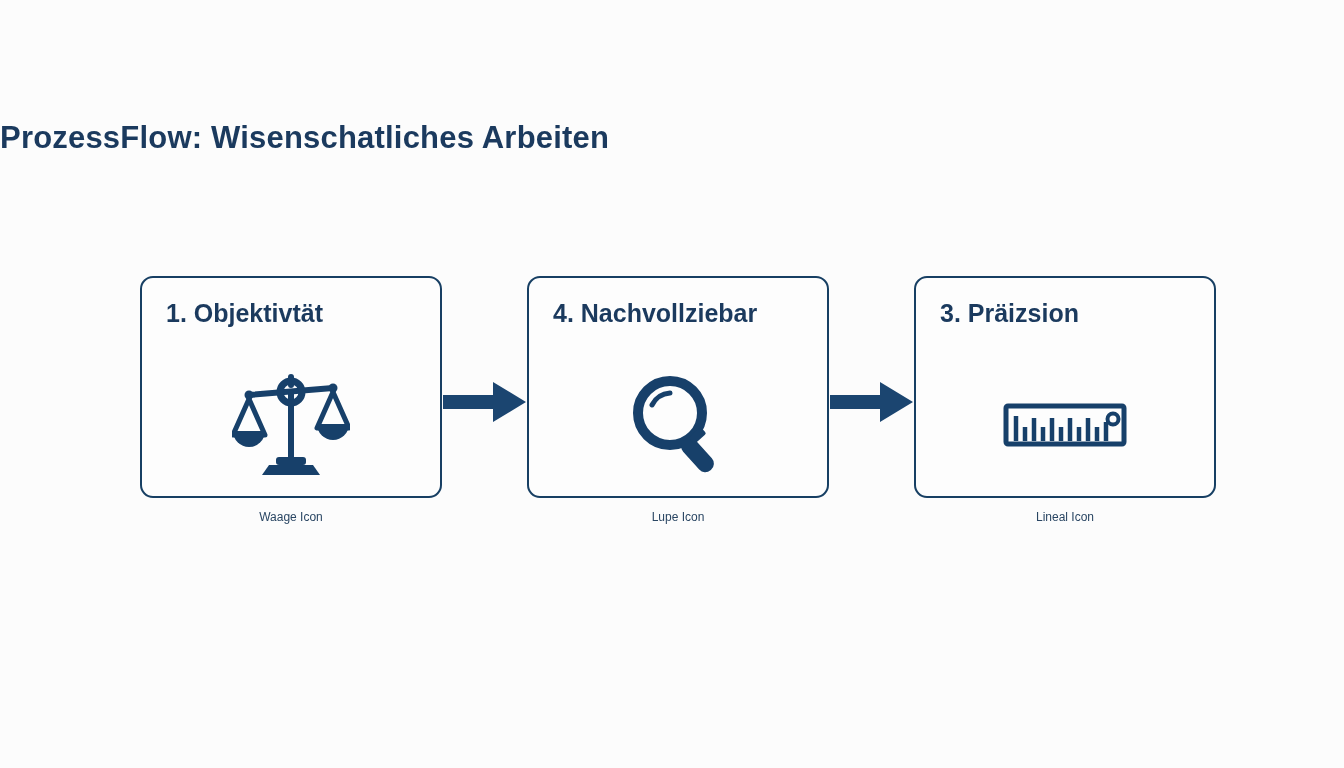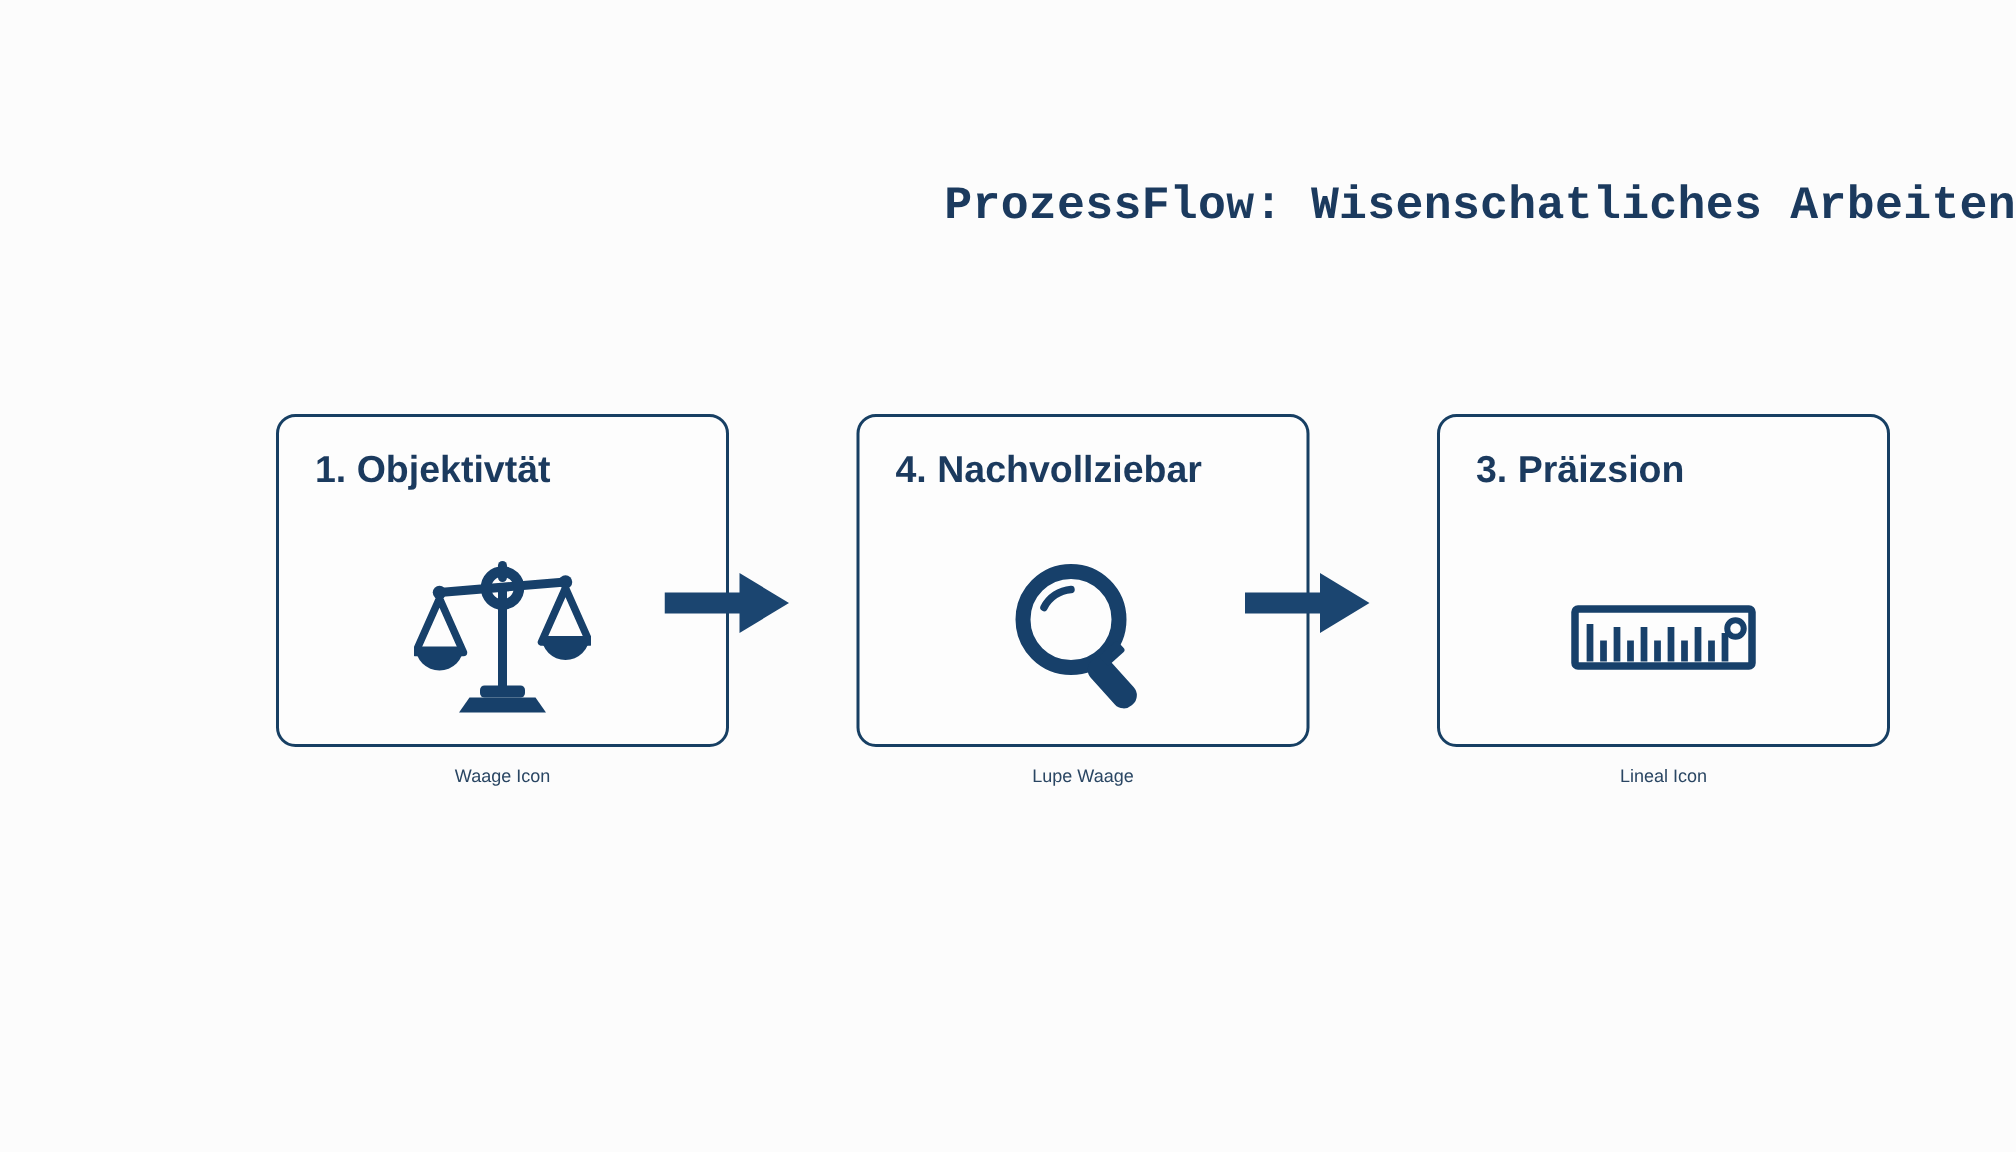--- a/index.html
+++ b/index.html
@@ -19,44 +19,42 @@
     inset: 0;
     background: #fcfcfc;
   }
 
   
   .page-title {
     position: absolute;
     left: 0;
     right: 0;
     top: 120px;
-    text-align: right;
+    text-align: left;
     font-size: 31px;
     font-weight: bold;
     color: #1b3a5e;
     letter-spacing: 0.2px;
     white-space: nowrap;
-    font-family: Liberation Mono, monospace;
   }
 
   
   .flow {
     position: absolute;
     left: 140px;
     top: 276px;
     width: 1076px;
     height: 270px;
   }
 
   .step {
     position: absolute;
     top: 0;
     width: 302px;
     height: 166px;
-    margin-left: 44px;
   }
   .step-1 { left: 0px; }
   .step-2 { left: 387px; }
   .step-3 { left: 774px; }
 
   .card {
     position: absolute;
     left: 0;
     top: 0;
     width: 100%;
@@ -169,21 +167,21 @@
             <circle cx="44" cy="40" r="32" fill="none" stroke="#17406a" stroke-width="10"></circle>
 
             <path d="M26 32 A22 22 0 0 1 44 20" fill="none" stroke="#17406a" stroke-width="5" stroke-linecap="round"></path>
 
             <rect x="63" y="62" width="17" height="40" rx="8" transform="rotate(-42 71.5 82)" fill="#17406a"></rect>
 
             <rect x="63.5" y="58" width="16" height="9" rx="2" transform="rotate(-42 71.5 62.5)" fill="#17406a"></rect>
           </svg>
         </div>
       </div>
-      <div class="caption">Lupe Waage</div>
+      <div class="caption">Lupe Icon</div>
     </div>
 
     <div class="arrow arrow-2">
       <svg width="84" height="44" viewBox="0 0 84 44" aria-hidden="true">
         <path d="M0 15 L50 15 L50 2 L83 22 L50 42 L50 29 L0 29 Z" fill="#1b4570"></path>
       </svg>
     </div>
 
     <div class="step step-3">
       <div class="card">

